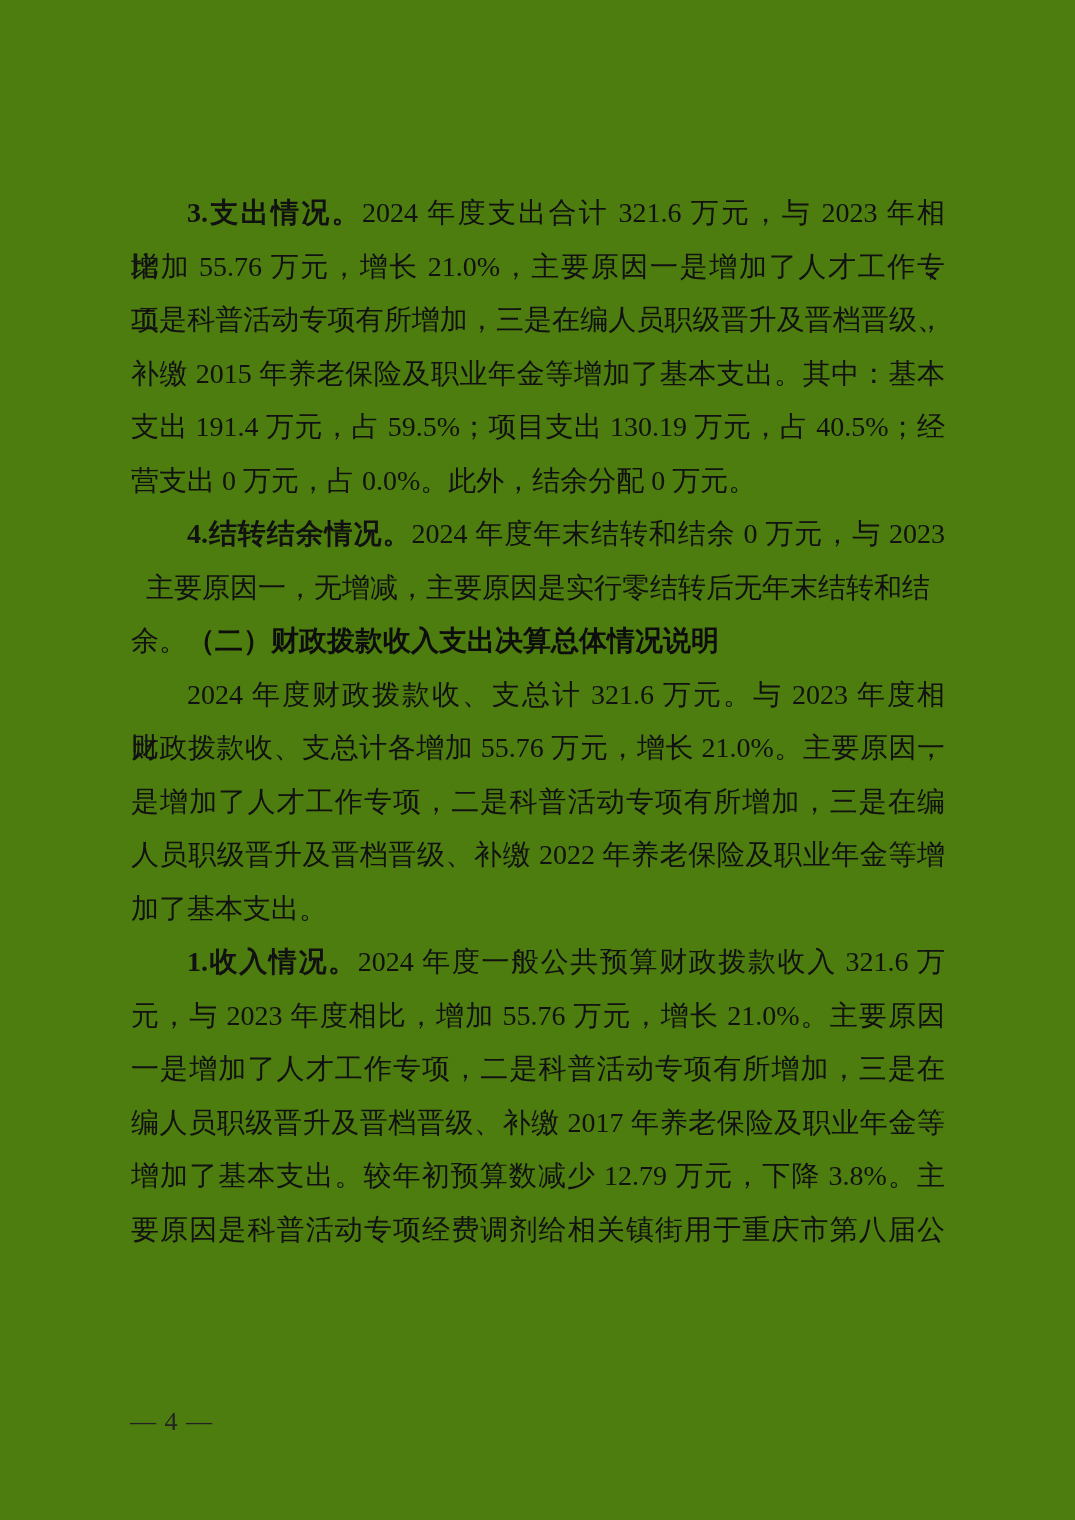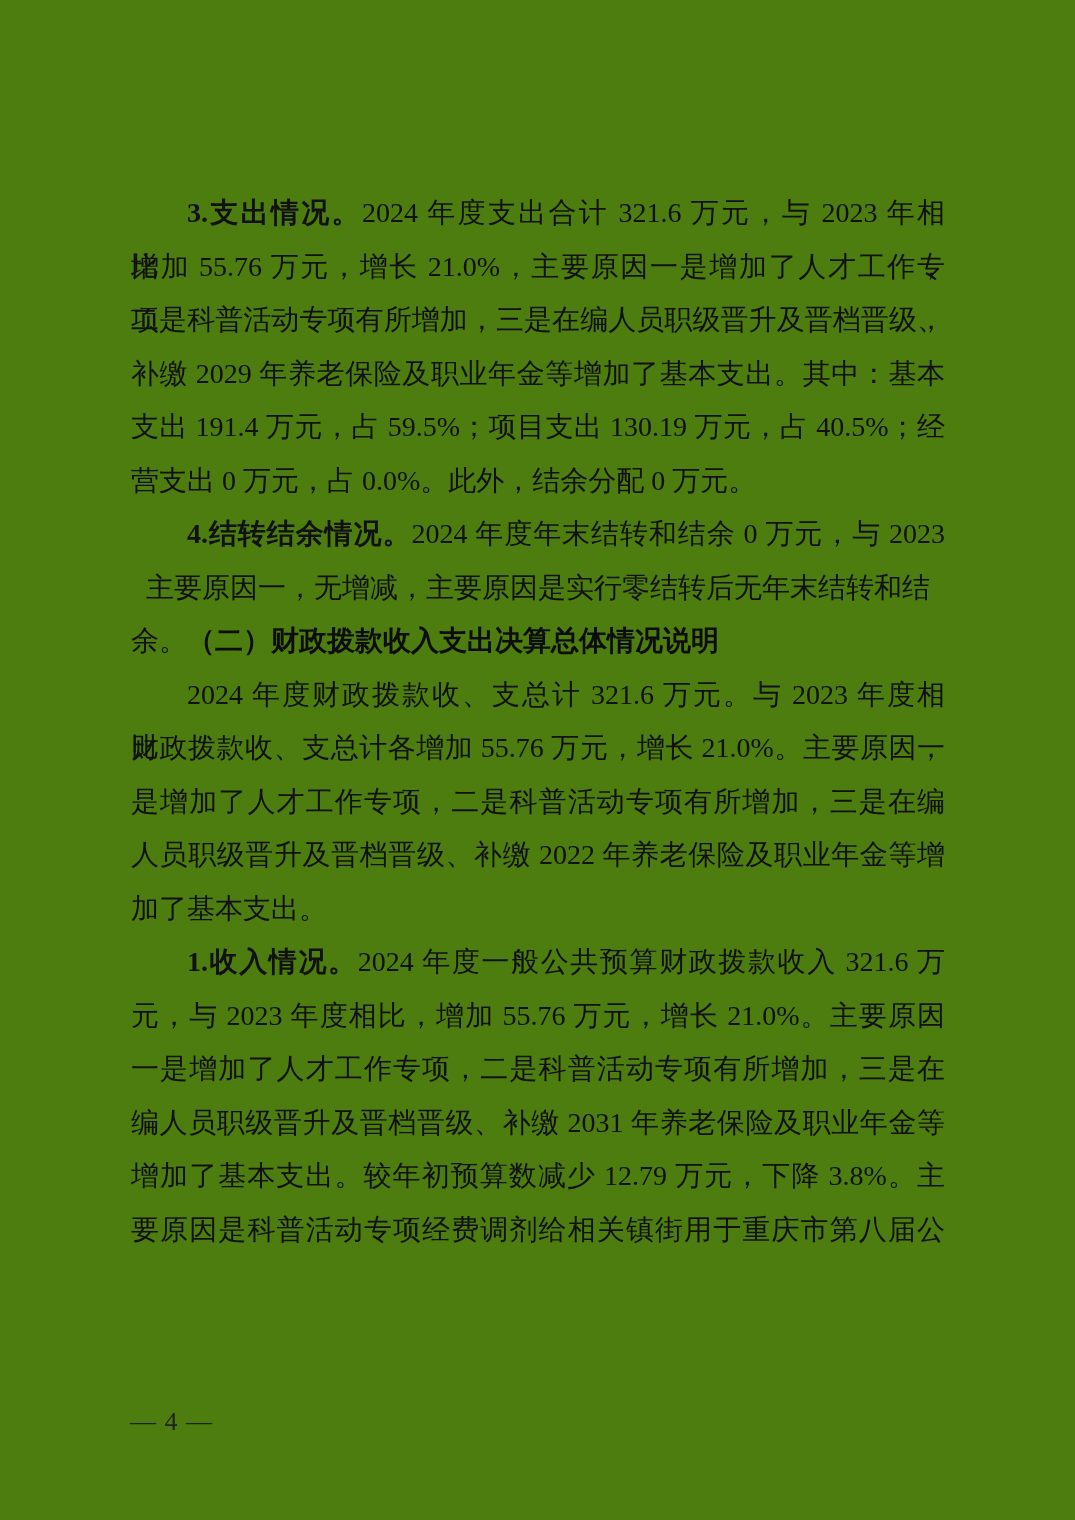--- a/index.html
+++ b/index.html
@@ -67,40 +67,40 @@
 </head>
 <body>
 
 <div class="page">
 
   <div class="textblock">
 
     <div class="line j indent"><span class="lead">3.支出情况。</span><span>2024 年度支出合计 321.6 万元，与 2023 年相比，</span></div>
     <div class="line j">增加 55.76 万元，增长 21.0%，主要原因一是增加了人才工作专项，</div>
     <div class="line j">二是科普活动专项有所增加，三是在编人员职级晋升及晋档晋级、</div>
-    <div class="line j">补缴 2029 年养老保险及职业年金等增加了基本支出。其中：基本</div>
+    <div class="line j">补缴 2015 年养老保险及职业年金等增加了基本支出。其中：基本</div>
     <div class="line j">支出 191.4 万元，占 59.5%；项目支出 130.19 万元，占 40.5%；经</div>
     <div class="line end">营支出 0 万元，占 0.0%。此外，结余分配 0 万元。</div>
 
     <div class="line j indent"><span class="lead">4.结转结余情况。</span><span>2024 年度年末结转和结余 0 万元，与 2023</span></div>
     <div class="line end">主要原因一，无增减，主要原因是实行零结转后无年末结转和结余。</div>
 
     <div class="line heading">（二）财政拨款收入支出决算总体情况说明</div>
 
     <div class="line j indent">2024 年度财政拨款收、支总计 321.6 万元。与 2023 年度相比，</div>
     <div class="line j">财政拨款收、支总计各增加 55.76 万元，增长 21.0%。主要原因一</div>
     <div class="line j">是增加了人才工作专项，二是科普活动专项有所增加，三是在编</div>
     <div class="line j">人员职级晋升及晋档晋级、补缴 2022 年养老保险及职业年金等增</div>
     <div class="line end">加了基本支出。</div>
 
 
     <div class="line j indent"><span class="lead">1.收入情况。</span><span>2024 年度一般公共预算财政拨款收入 321.6 万</span></div>
     <div class="line j">元，与 2023 年度相比，增加 55.76 万元，增长 21.0%。主要原因</div>
     <div class="line j">一是增加了人才工作专项，二是科普活动专项有所增加，三是在</div>
-    <div class="line j">编人员职级晋升及晋档晋级、补缴 2031 年养老保险及职业年金等</div>
+    <div class="line j">编人员职级晋升及晋档晋级、补缴 2017 年养老保险及职业年金等</div>
     <div class="line j">增加了基本支出。较年初预算数减少 12.79 万元，下降 3.8%。主</div>
     <div class="line j">要原因是科普活动专项经费调剂给相关镇街用于重庆市第八届公</div>
 
   </div>
 
   <div class="footer">— 4 —</div>
 
 </div>
 
 </body></html>

